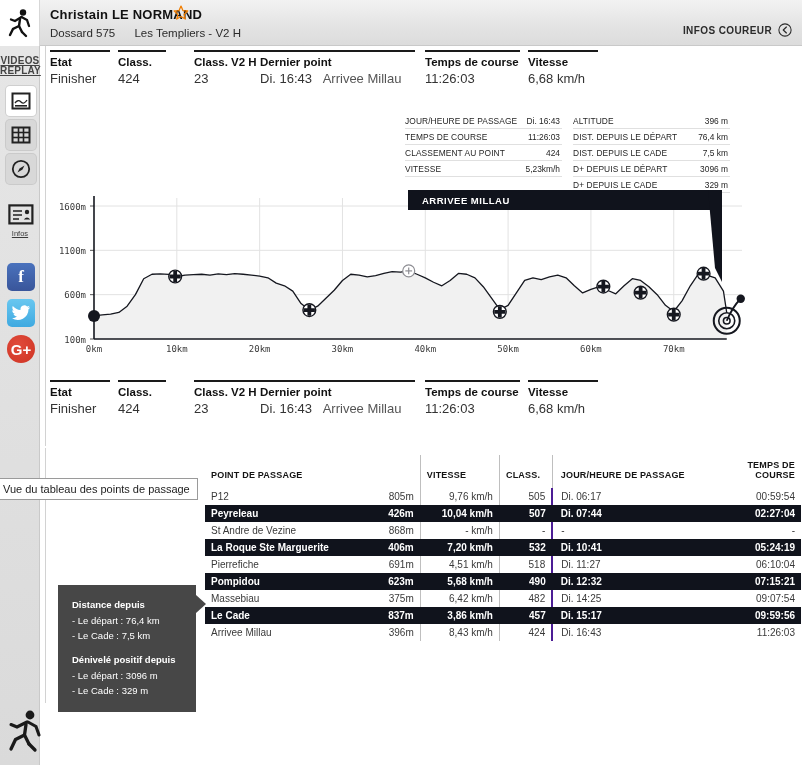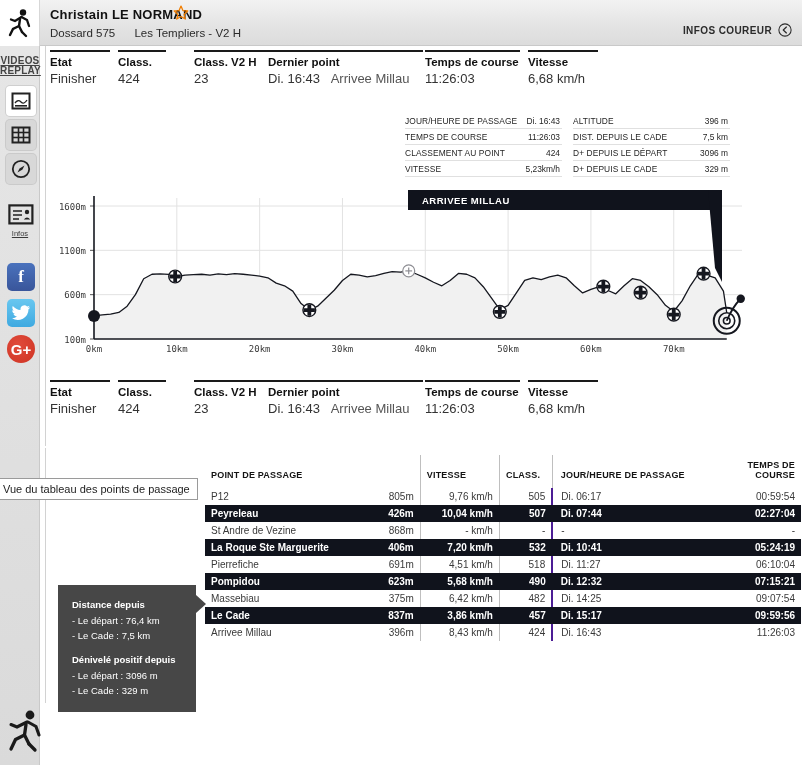--- a/index.html
+++ b/index.html
@@ -82,21 +82,21 @@
   .stats-bottom { left:50px; top:380px; width:745px; }
   .stat { position:absolute; top:0; }
   .stat .rule { width:100%; height:2px; background:#1a1a1a; margin-bottom:4px; }
   .stat .lbl { font-size:11.5px; font-weight:bold; color:#111; white-space:nowrap; }
   .stat .val { font-size:13px; color:#333; margin-top:3px; white-space:nowrap; }
   .stat .val .sub { color:#555; margin-left:7px; }
 
   .c0 { left:0px;   width:60px; }
   .c1 { left:68px;  width:48px; }
   .c2 { left:125px; width:80px;margin-left:19px; }
-  .c3 { left:210px; width:155px;margin-left:8px; }
+  .c3 { left:210px; width:155px; }
   .c4 { left:375px; width:95px; }
   .c5 { left:478px; width:70px; }
 
   
   .infopanel { position:absolute; left:405px; top:113px; width:325px; font-size:9px; color:#2a2a2a; }
   .infocol { position:absolute; top:0; }
   .infocol.left { left:0; width:157px; }
   .infocol.right { left:168px; width:157px; }
   .inforow { display:flex; justify-content:space-between; border-bottom:1px solid #e0e0e0;
       padding:2.5px 2px 2.5px 0; line-height:10px; }
@@ -293,20 +293,24 @@
     </div>
     <div class="inforow">
       <span class="k">VITESSE</span>
       <span class="v">5,23km/h</span>
     </div>
   </div>
   <div class="infocol right">
     <div class="inforow">
       <span class="k">ALTITUDE</span>
       <span class="v">396 m</span>
+    </div>
+    <div class="inforow">
+      <span class="k">DIST. DEPUIS LE DÉPART</span>
+      <span class="v">76,4 km</span>
     </div>
     <div class="inforow">
       <span class="k">DIST. DEPUIS LE CADE</span>
       <span class="v">7,5 km</span>
     </div>
     <div class="inforow">
       <span class="k">D+ DEPUIS LE DÉPART</span>
       <span class="v">3096 m</span>
     </div>
     <div class="inforow">

